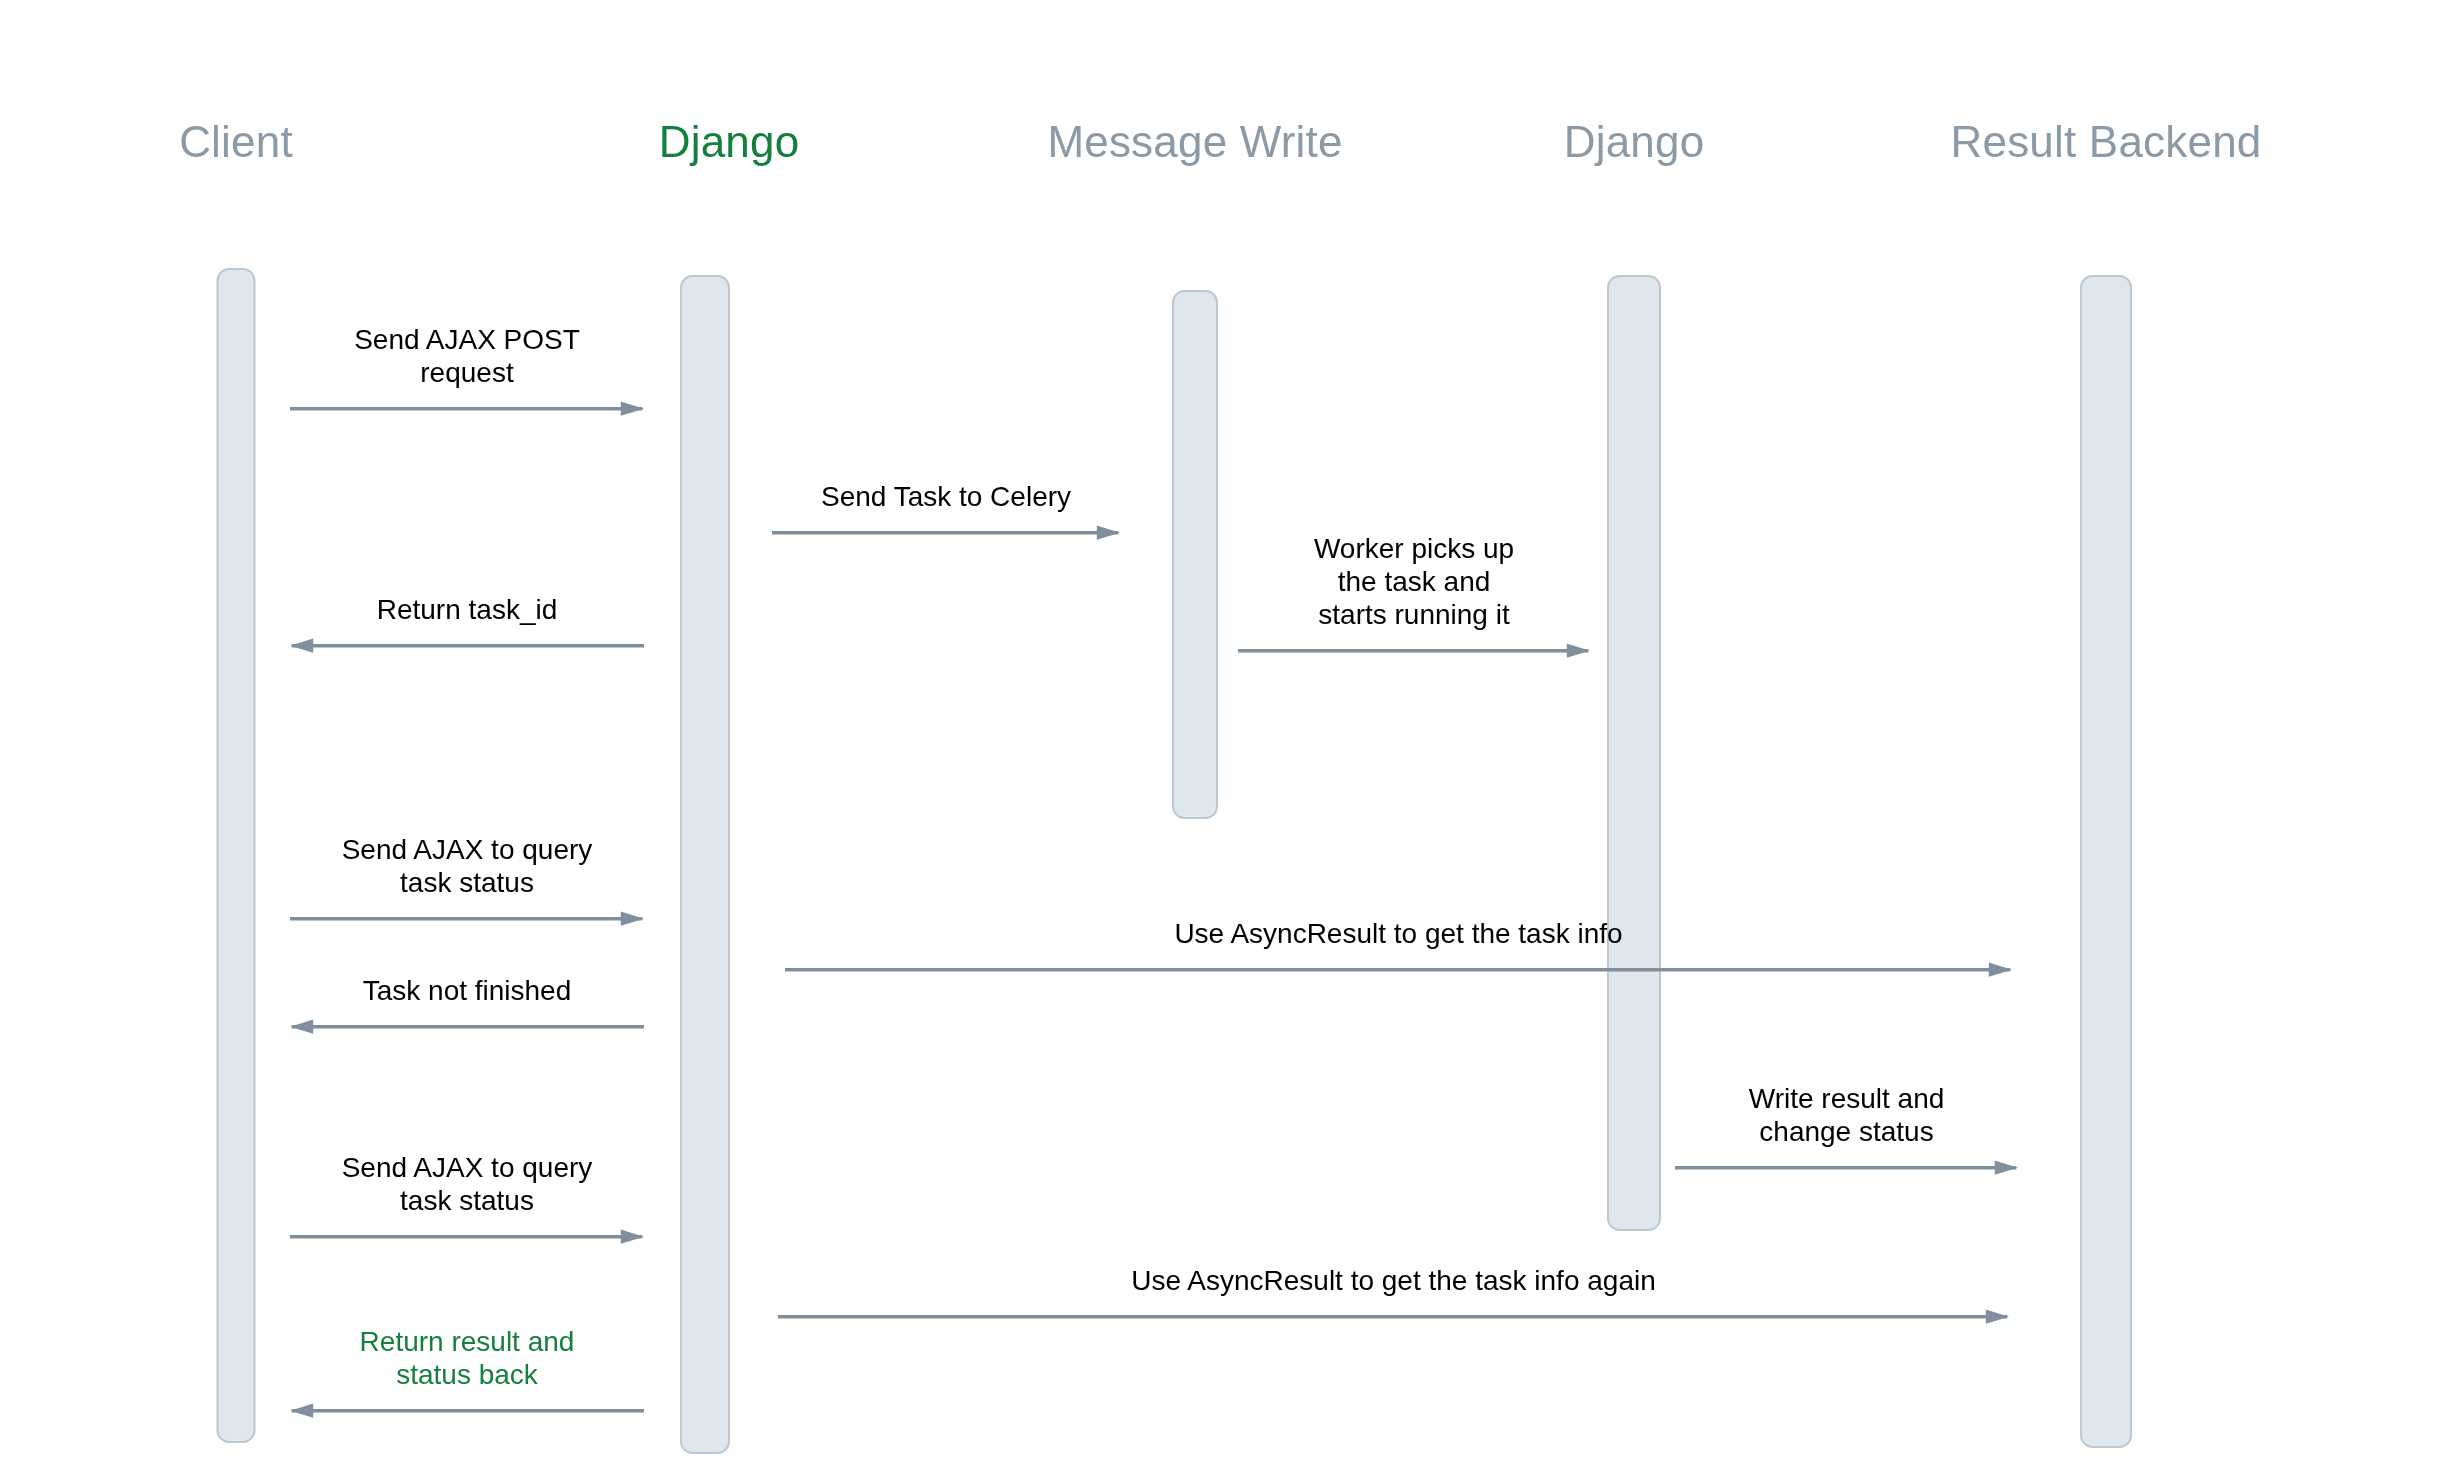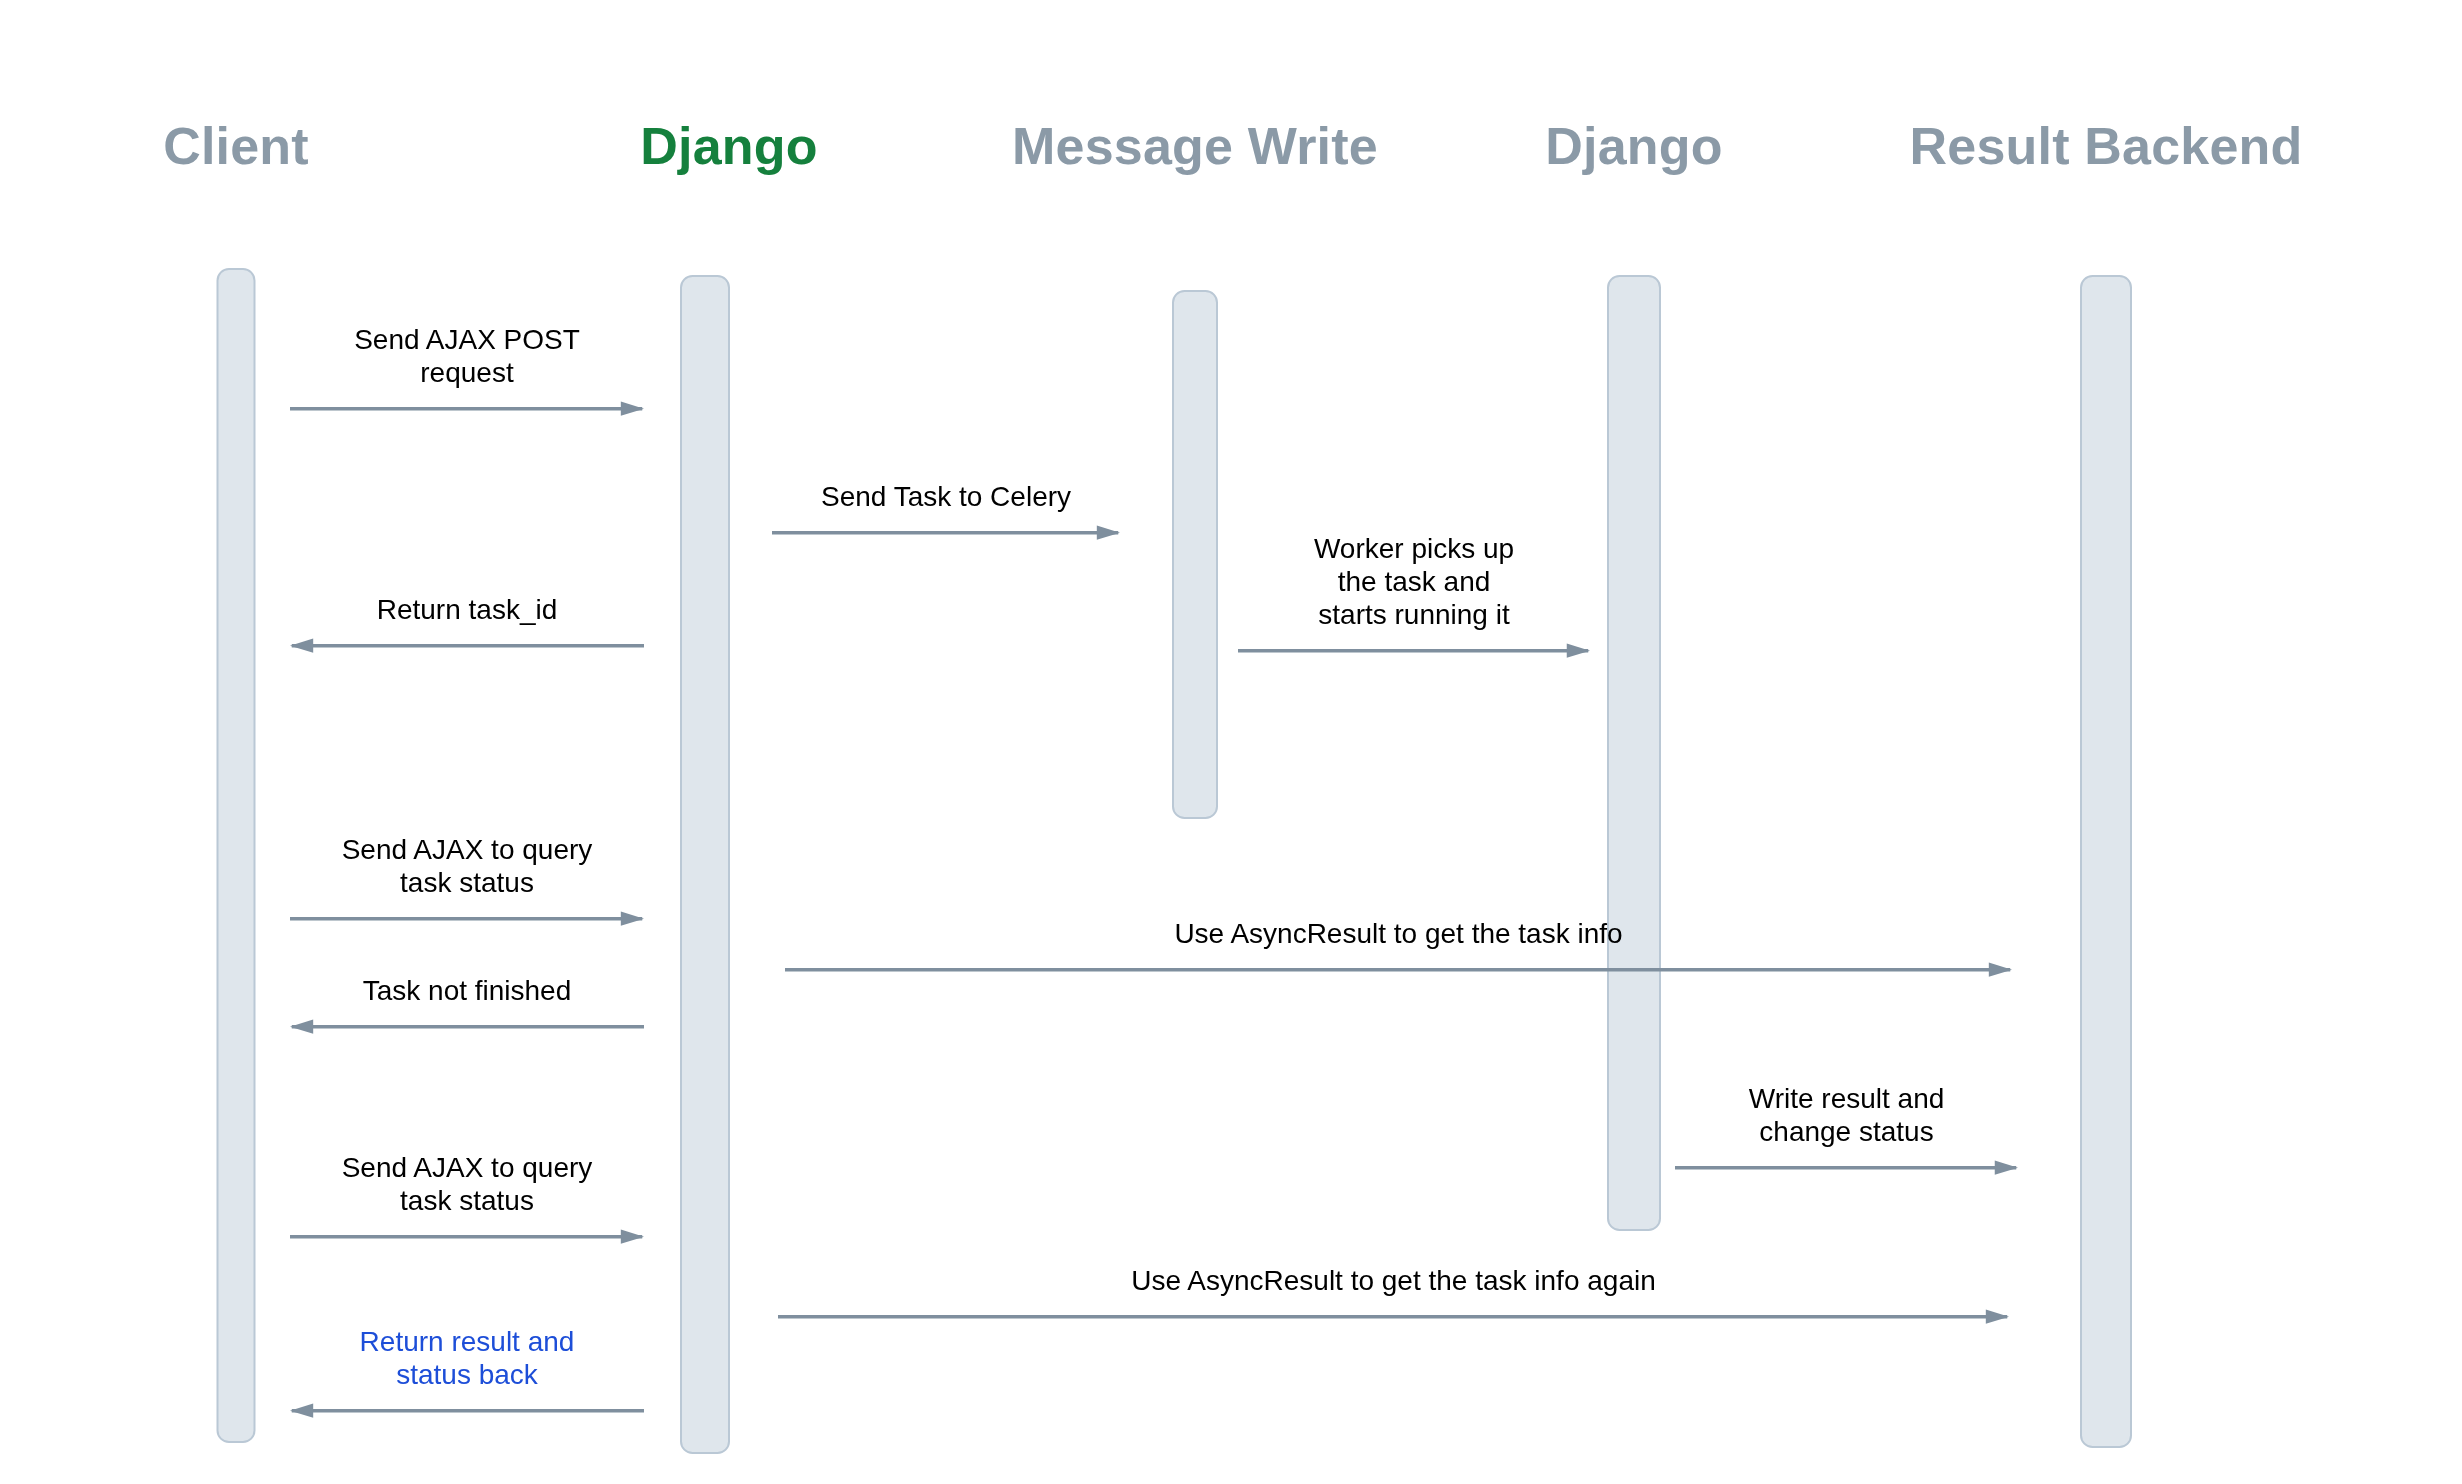--- a/index.html
+++ b/index.html
@@ -17,22 +17,22 @@
     width: 2462px;
     height: 1485px;
     background: #ffffff;
     overflow: hidden;
   }
   
   .lifeline-label {
     position: absolute;
     transform: translateX(-50%);
     color: #8b9aa7;
-    font-weight: bold;
-    font-size: 52px;
+    font-weight: normal;
+    font-size: 44px;
     letter-spacing: 0.2px;
     white-space: nowrap;
     line-height: 1;
     text-align: left;
   }
   
   .activation {
     position: absolute;
     transform: translateX(-50%);
     background: #dfe6ec;
@@ -180,21 +180,21 @@
       <div class="message" style="left: 778px; top: 1140px; width: 1231px; height: 170px;">
         <div class="msg-label" style="color: rgb(0, 0, 0);">Use AsyncResult to get the task info again</div>
         <div class="msg-line">
           <svg viewBox="0 0 1380 24" preserveAspectRatio="none" width="1231" height="21.4" style="width: 1231px; height: 21.4px;">
             <line x1="0" y1="12" x2="1378" y2="12" stroke="#7f8f9e" stroke-width="4"></line>
             <polygon points="1380,12 1354,4 1354,20" fill="#7f8f9e"></polygon>
           </svg>
         </div>
       </div>
       <div class="message" style="left: 290px; top: 1234px; width: 354px; height: 170px;">
-        <div class="msg-label" style="color: #1d4ed8; text-align: center;">Return result and
+        <div class="msg-label" style="color: #15803d; text-align: center;">Return result and
 status back</div>
         <div class="msg-line">
           <svg viewBox="0 0 397 24" preserveAspectRatio="none" width="354" height="21.4" style="width: 354px; height: 21.4px;">
             <line x1="397" y1="12" x2="2" y2="12" stroke="#7f8f9e" stroke-width="4"></line>
             <polygon points="0,12 26,4 26,20" fill="#7f8f9e"></polygon>
           </svg>
         </div>
       </div>
     </div>
 </div>

